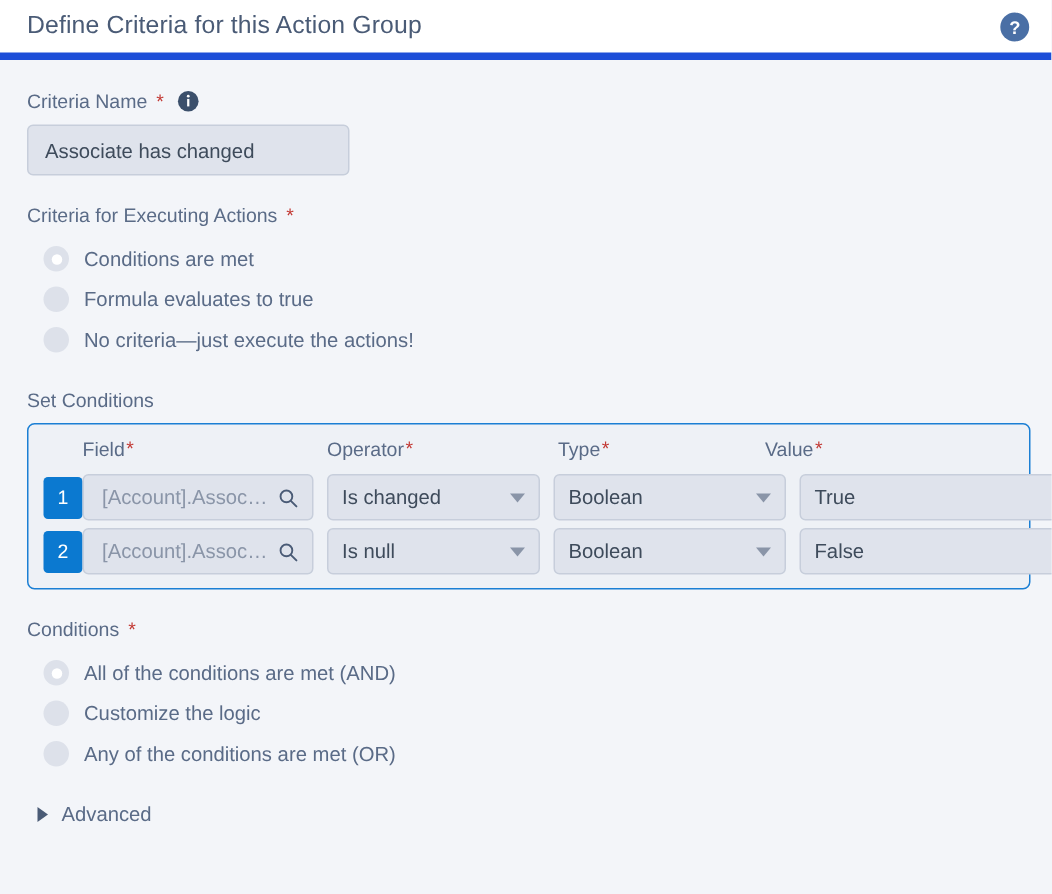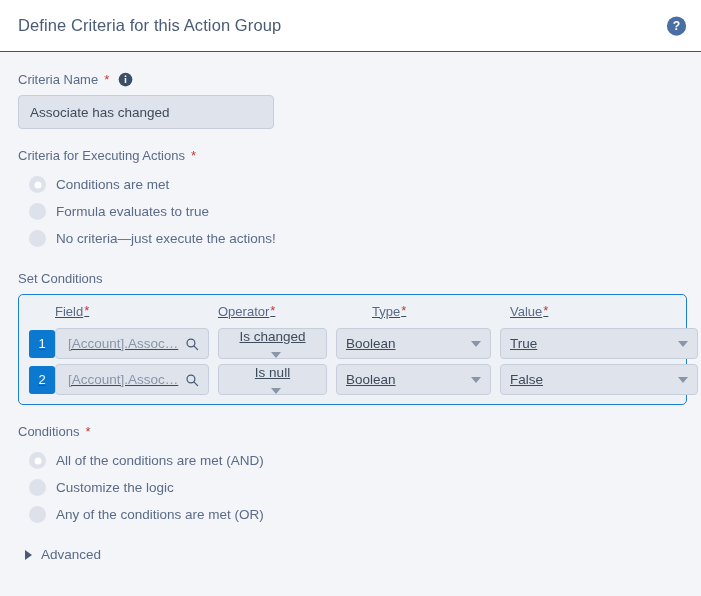--- a/index.html
+++ b/index.html
@@ -12,23 +12,23 @@
     background: #f3f5f9;
     font-family: "Liberation Sans", sans-serif;
     font-size: 13px;
     color: #3e4b5b;
     overflow: hidden;
   }
 
   
   .header {
     position: relative;
-    height: 52px;
+    height: 40px;
     background: #ffffff;
-    border-bottom: 1px solid #1d4ed8;
+    border-bottom: 5px solid #1d4ed8;
     display: flex;
     align-items: center;
     padding: 0 18px;
   }
   .header-title {
     font-size: 16.5px;
     color: #4a5b76;
     letter-spacing: .1px;
   }
   .help-icon {
@@ -50,21 +50,21 @@
     color: #5a6b87;
     margin-bottom: 8px;
     display: flex;
     align-items: center;
     gap: 5px;
   }
   .req { color: #c23934; font-size: 13px; line-height: 1; margin-left: 1px;}
   .info-icon { width: 15px; height: 15px; display:inline-block; vertical-align: middle; margin-left: 4px; cursor: pointer;}
 
   .text-input {
-    width: 256px;
+    width: 215px;
     height: 34px;
     background: #dfe3ec;
     border: 1px solid #c7cedb;
     border-radius: 4px;
     padding: 0 11px;
     font-size: 13.5px;
     color: #3e4b5b;
     font-family: "Liberation Sans", sans-serif;
     display: flex;
     align-items: center;
@@ -104,21 +104,20 @@
   }
 
   
   .conditions-panel {
     border: 1px solid #1b7fd4;
     border-radius: 5px;
     background: #eef1f6;
     padding: 0 0 9px 0;
     margin-top: 7px;
     width: 669px;
-    text-decoration: underline;
   }
   .cond-header {
     display: flex;
     align-items: center;
     height: 28px;
     padding-top: 4px;
   }
   .cond-col-label {
     font-size: 13px;
     color: #5a6b87;
@@ -162,21 +161,21 @@
     align-items: center;
     padding: 0 9px;
     font-size: 13.5px;
     color: #3e4b5b;
     cursor: pointer;
     position: relative;
   }
   .ctl.lookup { width: 154px; justify-content: space-between; padding-left: 12px; }
   .ctl.lookup .val { color: #8a95a8; font-size: 13.5px; }
   .ctl.select { justify-content: space-between; }
-  .ctl.w-op   { width: 109px; flex-direction: column; }
+  .ctl.w-op   { width: 142px; }
   .ctl.w-type { width: 155px; }
   .ctl.w-val  { width: 198px; }
 
   .caret {
     width: 0; height: 0;
     border-left: 5px solid transparent;
     border-right: 5px solid transparent;
     border-top: 6px solid #8a95a8;
     margin-left: 7px;
     flex: 0 0 auto;

